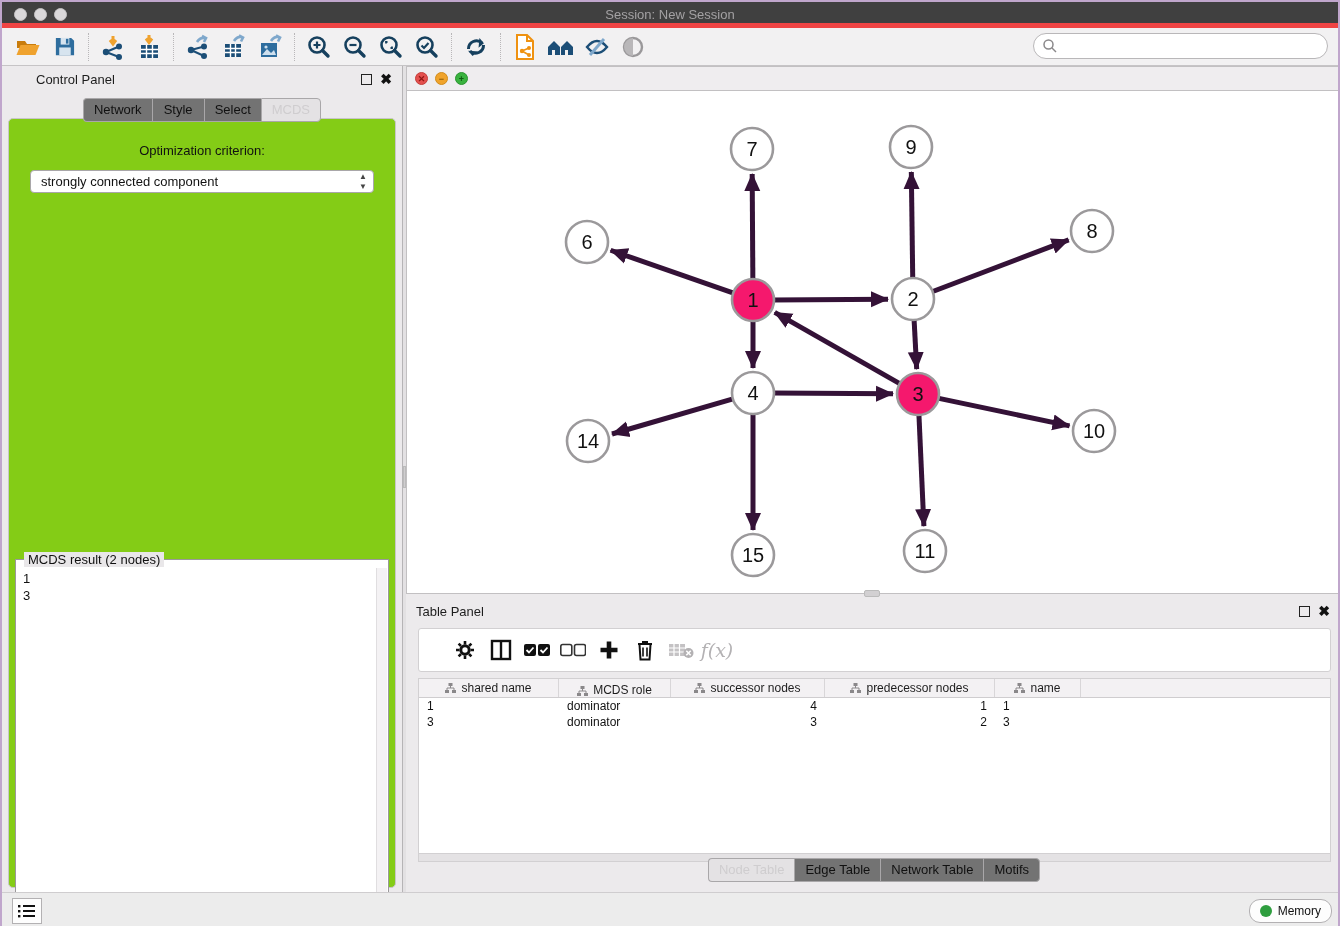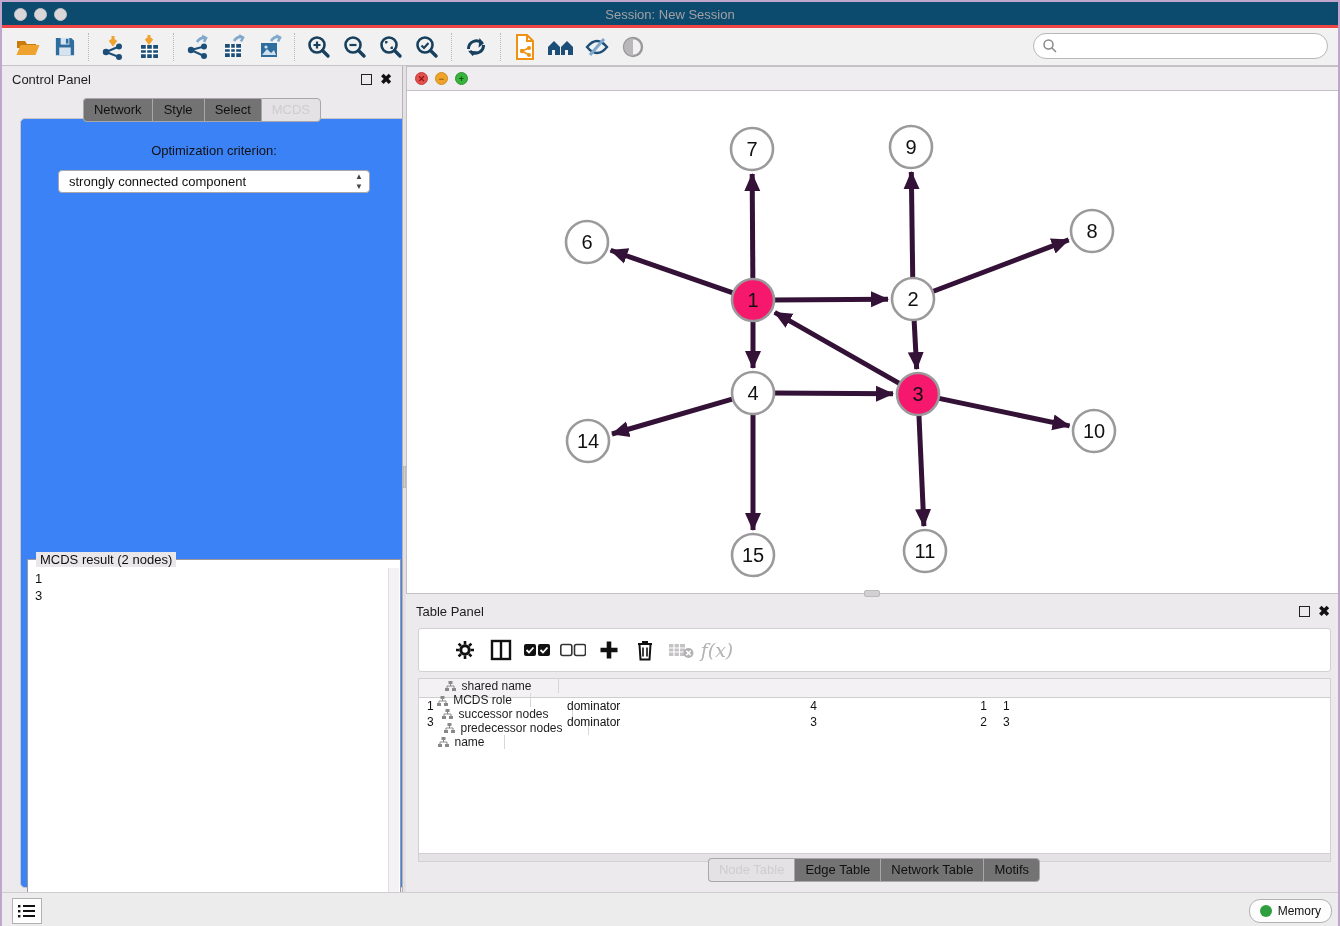--- a/index.html
+++ b/index.html
@@ -1,53 +1,53 @@
 <!DOCTYPE html>
 <html><head>
 <meta charset="utf-8">
 <style>
   * { margin:0; padding:0; box-sizing:border-box; }
   html,body { width:1340px; height:926px; font-family:"Liberation Sans",sans-serif; background:#e8e6e8; }
   .app { position:relative; width:1340px; height:926px; background:#eceaec; border:2px solid #c0a6cc; border-bottom:none; overflow:hidden; }
 
   
-  .titlebar { position:absolute; left:0; top:0; width:100%; height:26px; background:#0c4a6e; border-bottom:3px solid #ef4444; }
+  .titlebar { position:absolute; left:0; top:0; width:100%; height:26px; background:#404040; border-bottom:5px solid #ef4444; }
   .tl-dot { position:absolute; top:6px; width:13px; height:13px; border-radius:50%; background:#d9d7d9; border:1px solid #c4c2c4; }
   .titlebar .t1{left:12px;} .titlebar .t2{left:32px;} .titlebar .t3{left:52px;}
   .titlebar .wtitle { position:absolute; left:0; right:0; top:5px; text-align:center; font-size:13px; color:#a3a1a3; }
 
   
   .toolbar { position:absolute; left:0; top:26px; width:100%; height:38px; background:#f2f1f2; border-bottom:1px solid #c6c4c6; display:flex; align-items:center; padding-left:8px; }
   .tbtn { width:36px; height:30px; display:flex; align-items:center; justify-content:center; cursor:pointer; }
   .tsep { width:1px; height:28px; border-left:1px dotted #b9b7b9; margin:0 6px; }
   .searchwrap { position:absolute; right:10px; top:5px; width:295px; height:26px; background:#fff; border:1px solid #b9b7b9; border-radius:13px; display:flex; align-items:center; padding-left:8px; }
   .searchwrap input { border:none; outline:none; flex:1; height:20px; font-size:13px; background:transparent; }
 
   
   .main { position:absolute; left:0; top:64px; width:1340px; height:826px; }
   .vsplit { position:absolute; left:400px; top:0; width:4px; height:826px; background:#e3e1e3; border-left:1px solid #b6b4b6; }
   .vsplit .grip { position:absolute; left:0px; top:400px; width:3px; height:22px; background:#cfcdcf; border:1px solid #bbb; }
 
   
-  .cpanel { position:absolute; left:0; top:0; width:400px; height:826px; background:#eceaec; }
+  .cpanel { position:absolute; left:0; top:0; width:400px; height:826px; background:#eceaec;padding-left:24px; }
   .panel-head { position:relative; height:26px; }
   .panel-head .ptitle { position:absolute; left:10px; top:6px; font-size:13px; color:#1d1d1d; }
   .float-ic { position:absolute; width:11px; height:11px; border:1.5px solid #222; top:8px; cursor:pointer; }
   .close-ic { position:absolute; top:5px; font-size:14px; font-weight:bold; color:#111; cursor:pointer; }
   .cpanel .float-ic { right:30px; } .cpanel .close-ic { right:10px; }
 
   .tabrow { position:absolute; left:0; top:32px; width:100%; text-align:center; z-index:3; }
   .tab { display:inline-block; min-width:52px; padding:3px 10px 4px; font-size:13px; background:#737373; border:1px solid #a9a7a9; border-right:none; color:#111; cursor:pointer; }
   .tab:first-child { border-radius:4px 0 0 4px; }
   .tab:last-child { border-right:1px solid #a9a7a9; border-radius:0 4px 4px 0; }
   .tab.active { background:#e4e2e4; color:#cfcdcf; }
 
-  .cbody { position:absolute; left:18px; top:52px; width:388px; height:770px; background:#3b82f6; border:1px solid #c8c6c8; border-radius:5px; }
+  .cbody { position:absolute; left:6px; top:52px; width:388px; height:770px; background:#84cc16; border:1px solid #c8c6c8; border-radius:5px; }
   .opt-label { margin-top:24px; text-align:center; font-size:13px; color:#111; }
-  .selectbox { position:relative; margin:12px auto 0; width:312px; height:23px; background:#fff; border:1px solid #a9a7a9; border-radius:4px; font-size:13px; line-height:21px; padding-left:10px; color:#111; cursor:pointer; }
+  .selectbox { position:relative; margin:12px auto 0; width:344px; height:23px; background:#fff; border:1px solid #a9a7a9; border-radius:4px; font-size:13px; line-height:21px; padding-left:10px; color:#111; cursor:pointer; }
   .selectbox .updn { position:absolute; right:6px; top:1px; font-size:8px; line-height:10px; color:#444; text-align:center; }
   .btnrow { margin-top:12px; text-align:center; }
   .pbtn { display:inline-block; padding:3px 14px 4px; background:#fff; border:1px solid #a9a7a9; border-radius:7px; font-size:13px; color:#111; margin:0 6px; cursor:pointer; }
 
   .groupbox { position:absolute; left:6px; top:440px; width:374px; height:382px; border:1px solid #9a989a; background:#fff; }
   .groupbox .legend { position:absolute; left:8px; top:-8px; background:#e9e7e9; padding:0 4px; font-size:13px; color:#111; }
   .resultarea { position:absolute; left:1px; top:8px; right:12px; bottom:1px; background:#fff; font-size:13px; color:#111; padding:2px 0 0 6px; line-height:17px; white-space:pre-line; }
   .resulttrack { position:absolute; top:8px; right:1px; width:11px; bottom:1px; background:#f4f2f4; border-left:1px solid #e0dee0; }
 
   
@@ -64,21 +64,21 @@
   .hsplit .grip { position:absolute; left:458px; top:-4px; width:16px; height:7px; background:#d2d0d2; border:1px solid #bbb; border-radius:2px; }
 
   
   .tpanel { position:absolute; left:404px; top:532px; width:936px; height:290px; background:#eceaec; }
   .tpanel .float-ic { right:32px; } .tpanel .close-ic { right:12px; }
   .ttoolbar { position:absolute; left:12px; top:30px; width:913px; height:44px; background:#fff; border:1px solid #d2d0d2; border-radius:3px; display:flex; align-items:center; padding-left:28px; }
   .ttool { width:36px; height:34px; display:flex; align-items:center; justify-content:center; cursor:pointer; }
   .fx { font-family:"DejaVu Serif",serif; font-style:italic; font-size:19px; color:#b3b1b3; }
 
   .tablewrap { position:absolute; left:12px; top:80px; width:913px; height:176px; background:#fff; border:1px solid #d2d0d2; overflow:hidden; }
-  .thead { display:flex; height:19px; background:#f3f1f3; border-bottom:1px solid #cfcdcf;flex-direction:column; }
+  .thead { display:flex; height:19px; background:#f3f1f3; border-bottom:1px solid #cfcdcf; }
   .th { display:flex; align-items:center; justify-content:center; gap:5px; font-size:12px; color:#1d1d1d; border-right:1px solid #d8d6d8; cursor:pointer; }
   .trow { display:flex; height:16px; }
   .td { font-size:12px; color:#111; padding:1px 8px 0; white-space:nowrap; overflow:hidden; }
   .scrollstrip { position:absolute; left:12px; top:256px; width:913px; height:8px; background:#e4e2e4; border:1px solid #d2d0d2; border-top:none; }
 
   .ttabs { position:absolute; left:0; right:0; bottom:6px; text-align:center; }
 
   
   .statusbar { position:absolute; left:0; top:890px; width:1340px; height:36px; background:#ececec; border-top:1px solid #cfcdcf; }
   .listbtn { position:absolute; left:10px; top:5px; width:30px; height:26px; background:#fdfdfd; border:1px solid #b3b1b3; display:flex; align-items:center; justify-content:center; cursor:pointer; }

